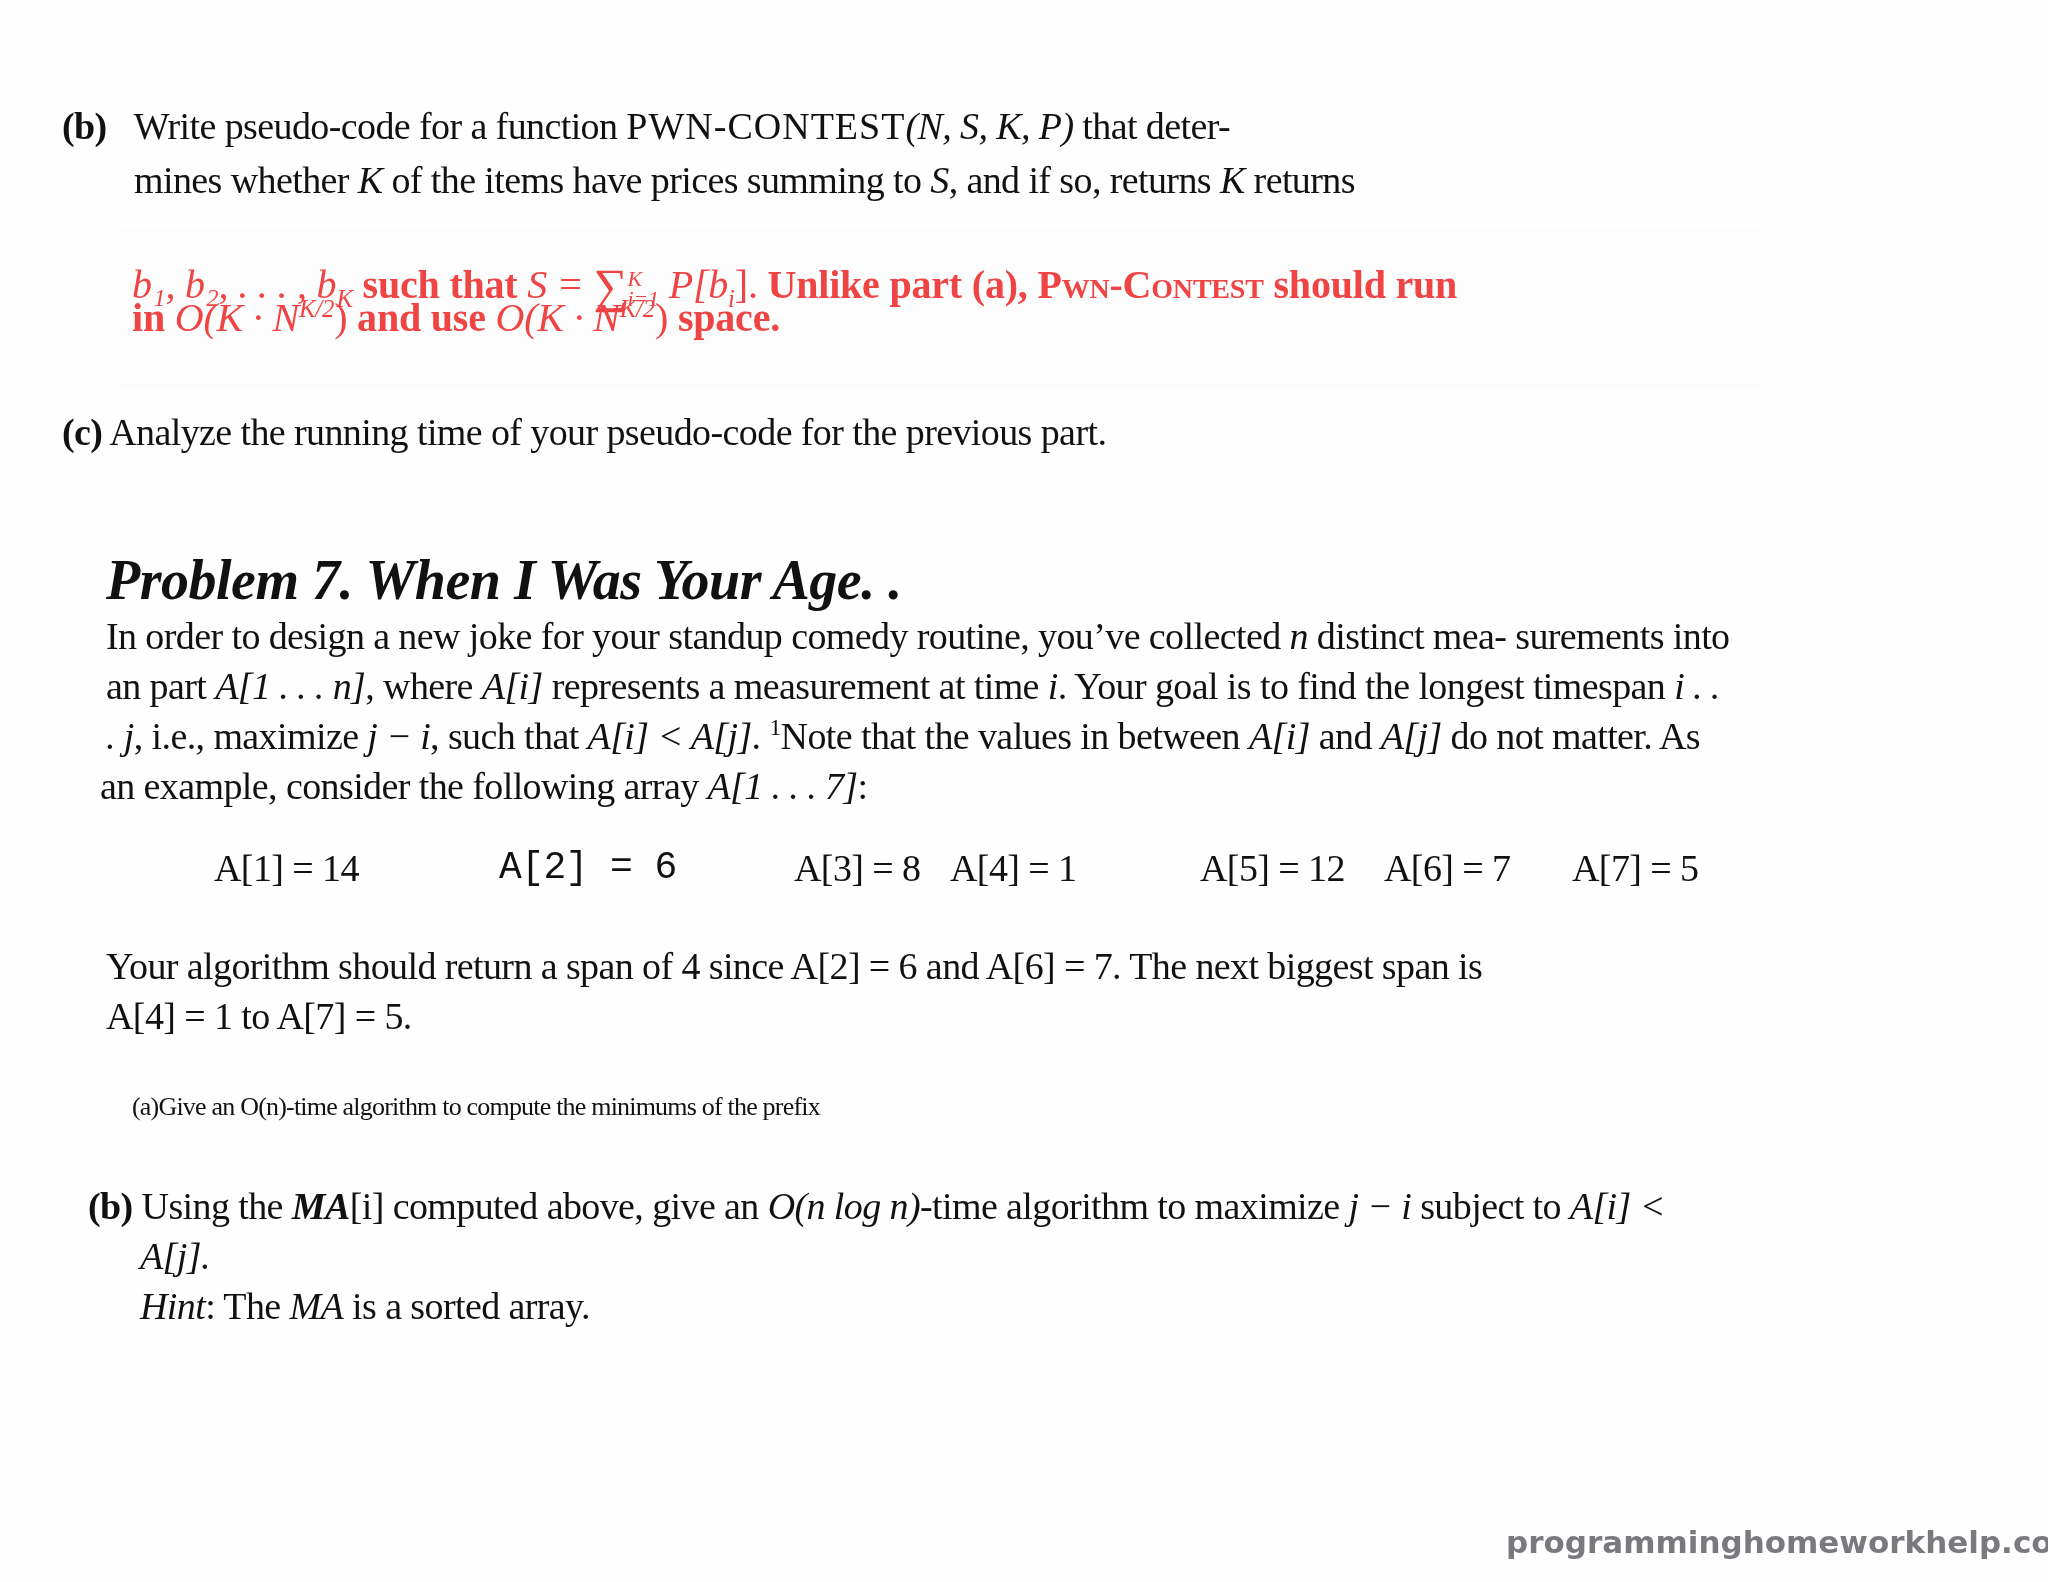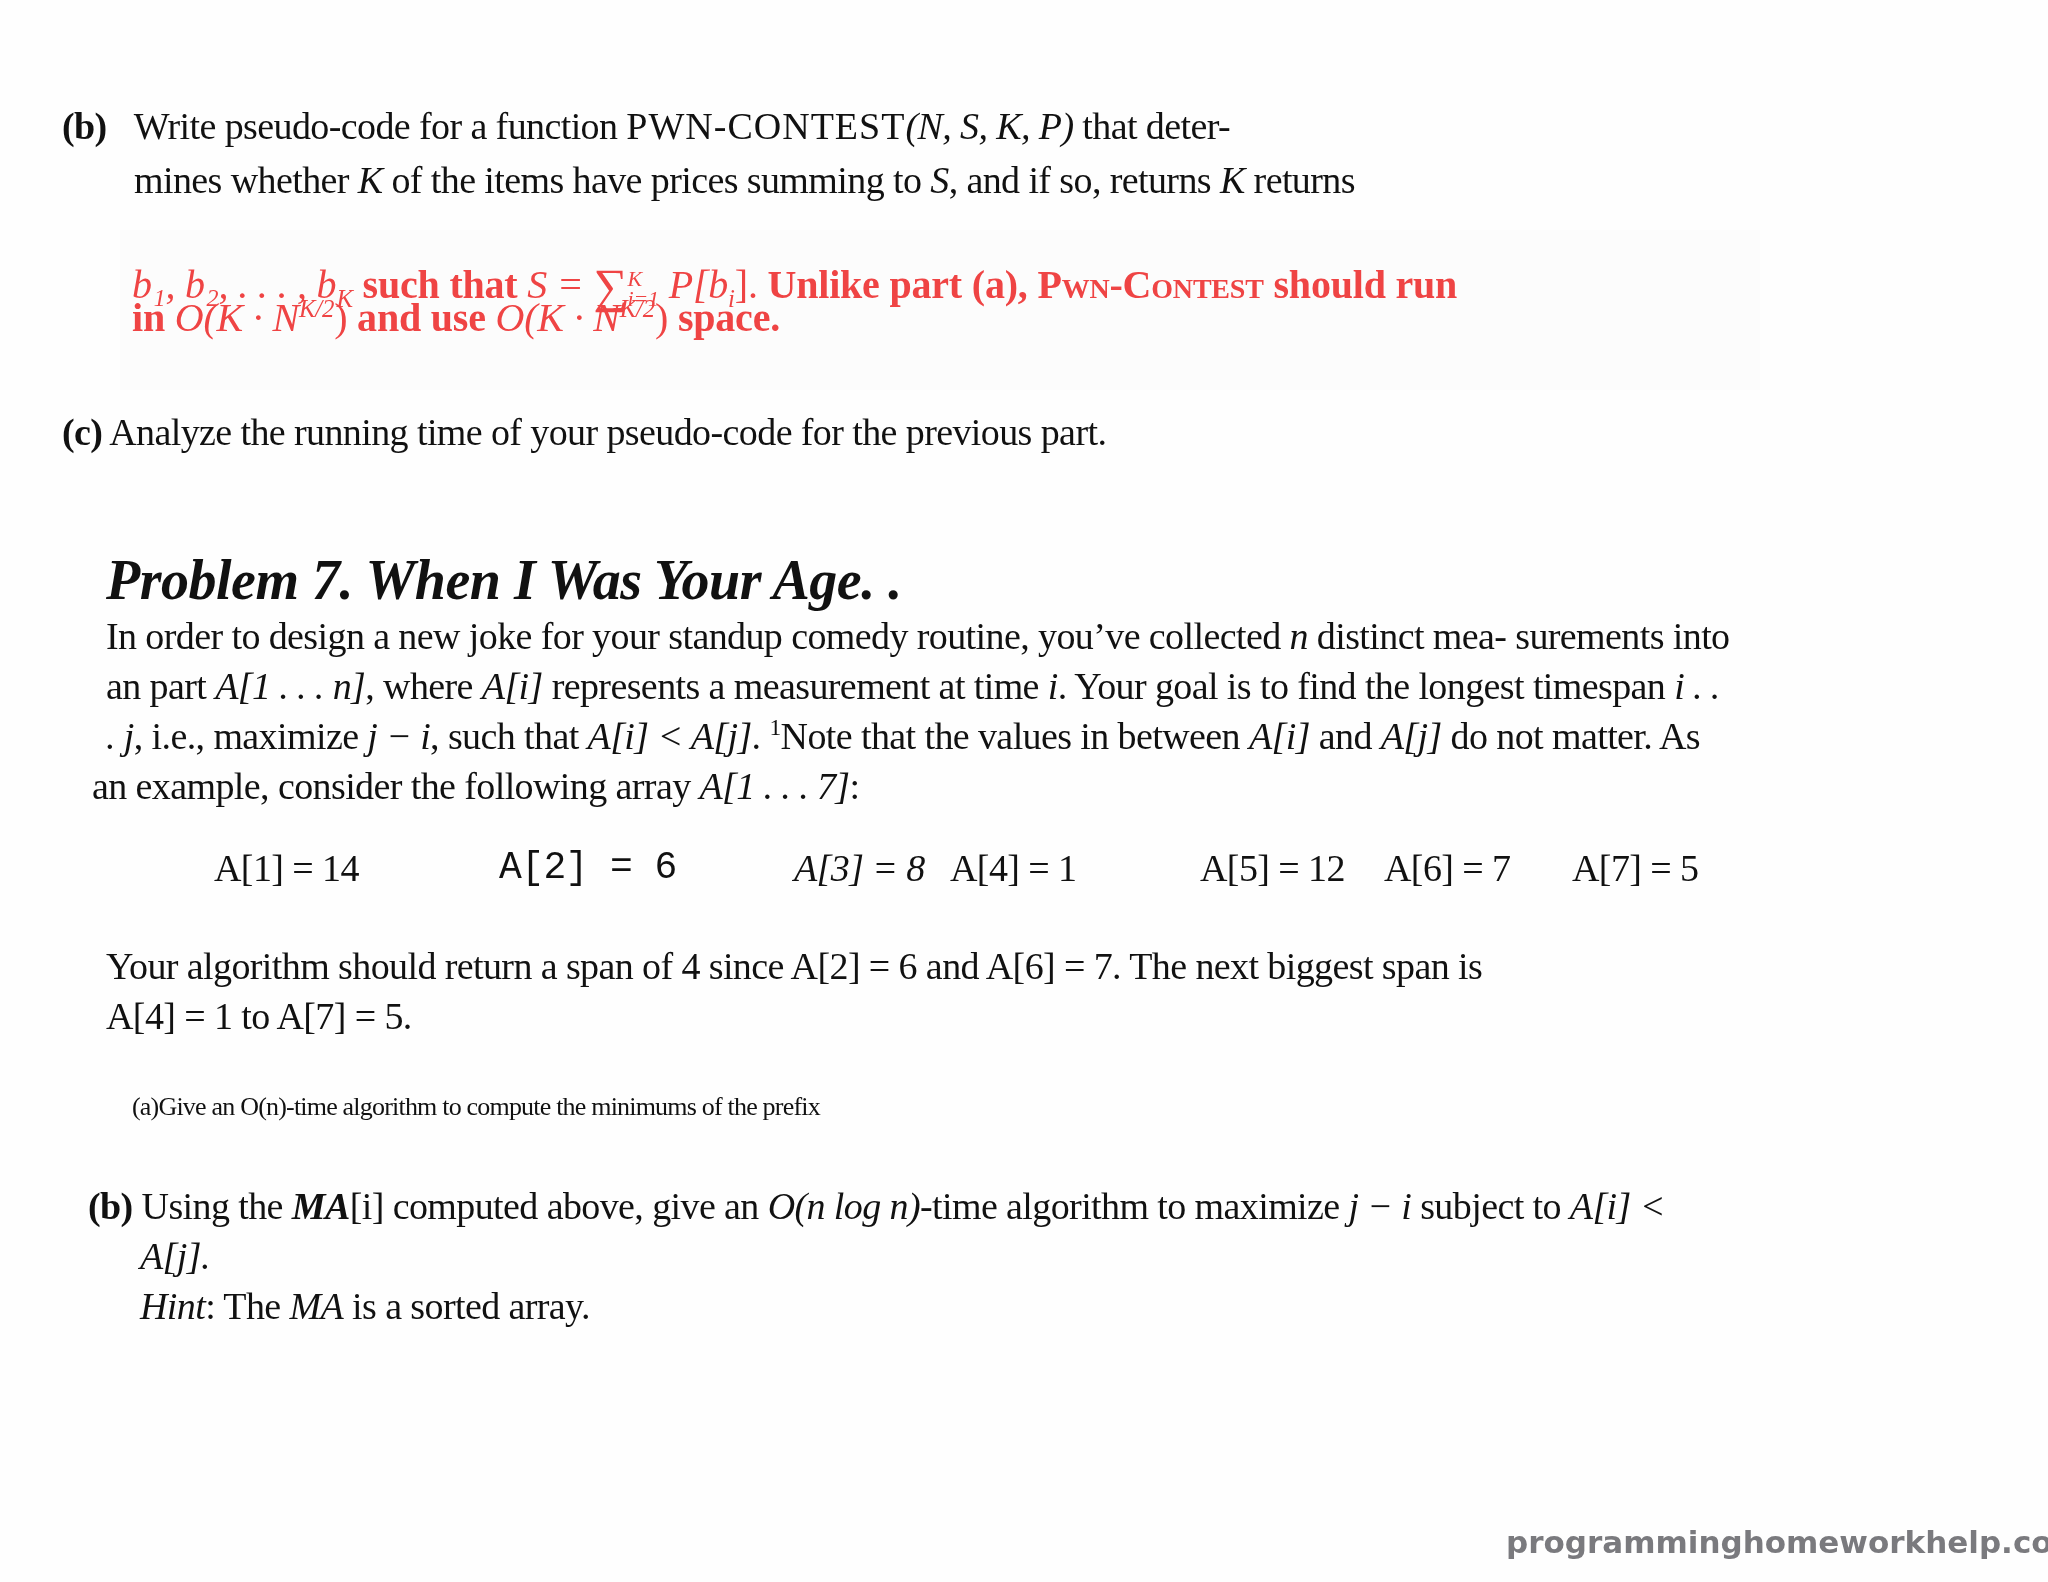--- a/index.html
+++ b/index.html
@@ -55,27 +55,27 @@
 
 <div class="abs t1" style="left:106px; top:614px;">
   <span>In order to design a new joke for your standup comedy routine, you’ve collected </span><span class="it">n</span><span> distinct mea-  surements into</span>
 </div>
 <div class="abs t1" style="left:106px; top:664px;">
   <span>an part </span><span class="it">A[1 . . . n]</span><span>, where </span><span class="it">A[i]</span><span> represents a measurement at time </span><span class="it">i</span><span>. Your goal is to  find the longest timespan </span><span class="it">i . .</span>
 </div>
 <div class="abs t1" style="left:106px; top:714px;">
   <span class="it">. j</span><span>, i.e., maximize </span><span class="it">j − i</span><span>, such that </span><span class="it">A[i] &lt; A[j]</span><span>. </span><sup>1</sup><span>Note that the values  in between </span><span class="it">A[i]</span><span> and </span><span class="it">A[j]</span><span> do not matter. As</span>
 </div>
-<div class="abs t1" style="left:92px; top:764px;">
+<div class="abs t1" style="left:100px; top:764px;">
   <span>an example, consider the following array </span><span class="it">A[1 . . . 7]</span><span>:</span>
 </div>
 
 <div class="abs t1" style="left:214px; top:846px;">A[1] = 14</div>
 <div class="abs t1" style="left:499px; top:846px;font-family:Liberation Mono, monospace;">A[2] = 6</div>
-<div class="abs t1" style="left:794px; top:846px;font-style:italic;">A[3] = 8</div>
+<div class="abs t1" style="left:794px; top:846px;">A[3] = 8</div>
 <div class="abs t1" style="left:950px; top:846px;">A[4] = 1</div>
 <div class="abs t1" style="left:1200px; top:846px;">A[5] = 12</div>
 <div class="abs t1" style="left:1384px; top:846px;">A[6] = 7</div>
 <div class="abs t1" style="left:1572px; top:846px;">A[7] = 5</div>
 
 <div class="abs t1" style="left:106px; top:944px;">Your algorithm should return a span of 4 since A[2] = 6 and A[6] = 7. The next biggest span is</div>
 <div class="abs t1" style="left:106px; top:994px;">A[4] = 1 to A[7] = 5.</div>
 
 <div class="abs t3" style="left:132px; top:1092px;">
   <span>(a)</span><span>Give  an  O(n)-time  algorithm  to  compute  the  minimums  of  the  prefix</span>

